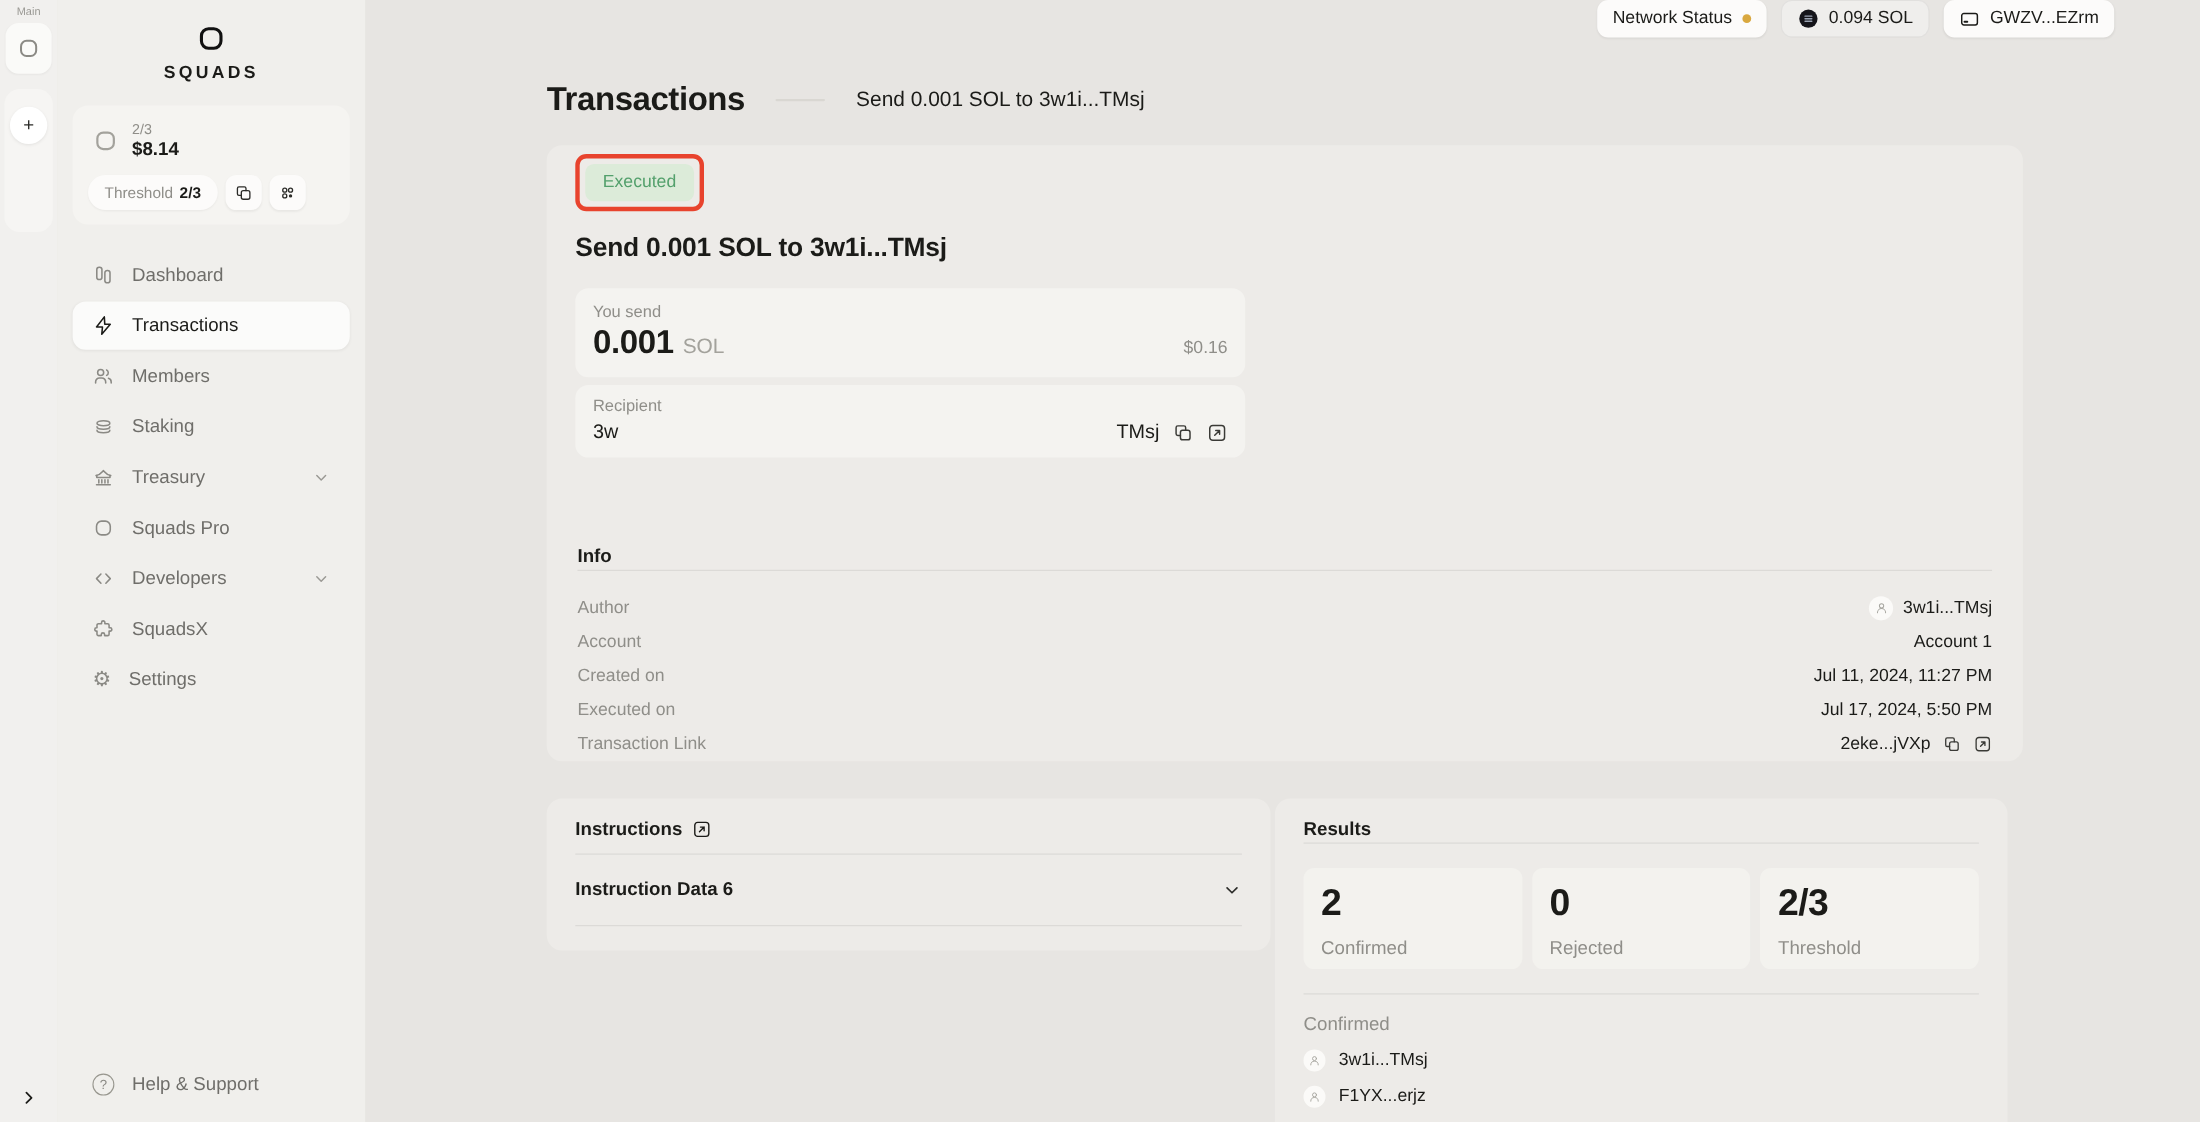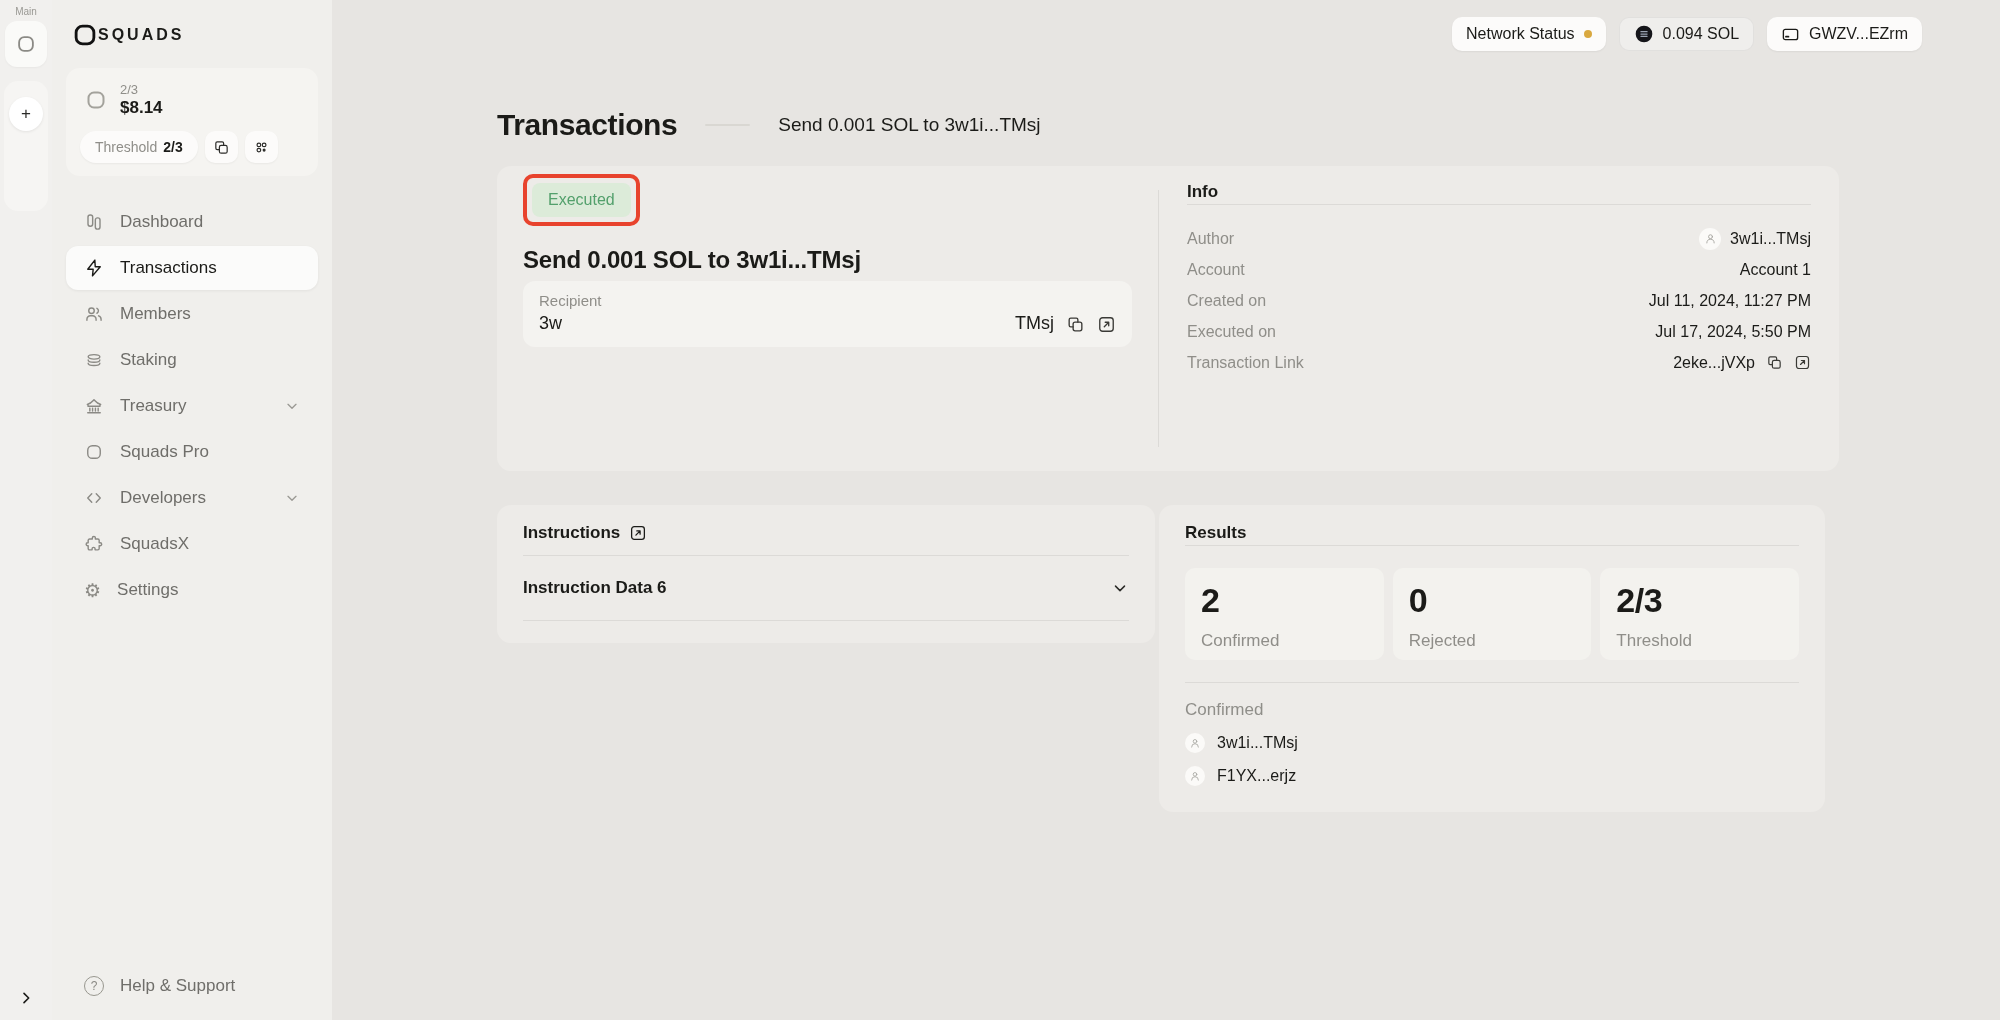--- a/index.html
+++ b/index.html
@@ -20,21 +20,21 @@
   .rail{width:52px;background:var(--rail-bg);display:flex;flex-direction:column;align-items:center;padding:6px 0 14px;flex-shrink:0;}
   .rail-label{font-size:10px;color:#9a9994;margin-bottom:4px;}
   .rail-tile{width:42px;height:46px;background:#fafaf8;border-radius:12px;display:flex;align-items:center;justify-content:center;box-shadow:0 1px 2px rgba(0,0,0,0.04);cursor:pointer;}
   .rail-group{margin-top:14px;width:44px;border-radius:14px;background:#f6f5f3;padding:16px 0 80px;display:flex;justify-content:center;}
   .rail-add{width:34px;height:34px;border-radius:50%;background:#ffffff;border:none;font-size:17px;color:#2a2a27;box-shadow:0 1px 3px rgba(0,0,0,0.08);cursor:pointer;display:flex;align-items:center;justify-content:center;}
   .rail-spacer{flex:1;}
   .rail-collapse{color:#1b1b18;cursor:pointer;}
 
   
   .sidebar{width:280px;background:var(--sidebar-bg);display:flex;flex-direction:column;padding:0 14px;flex-shrink:0;}
-  .brand{display:flex;align-items:center;padding:22px 6px 4px;}
+  .brand{display:flex;align-items:center;gap:10px;padding:22px 6px 4px;flex-direction:column;}
   .brand-word{font-size:16px;font-weight:800;letter-spacing:3px;}
   .vault-card{margin-top:16px;background:#f5f4f1;border-radius:14px;padding:14px 14px 13px;cursor:pointer;}
   .vault-top{display:flex;align-items:center;gap:12px;padding-left:4px;}
   .vault-ratio{font-size:13px;color:var(--text-dim);}
   .vault-balance{font-size:17px;font-weight:700;margin-top:1px;}
   .vault-actions{display:flex;gap:7px;margin-top:13px;}
   .threshold-pill{background:var(--white);border-radius:16px;height:32px;display:flex;align-items:center;gap:6px;padding:0 15px;font-size:14px;color:var(--text-dim);box-shadow:0 1px 2px rgba(0,0,0,0.05);}
   .threshold-pill b{color:var(--text);font-weight:700;}
   .sq-btn{width:33px;height:32px;border-radius:10px;background:var(--white);border:none;display:flex;align-items:center;justify-content:center;color:#2c2c29;box-shadow:0 1px 2px rgba(0,0,0,0.05);cursor:pointer;}
 
@@ -54,21 +54,21 @@
   .pill{height:34px;border-radius:10px;display:flex;align-items:center;gap:9px;padding:0 14px;font-size:16px;font-weight:500;cursor:pointer;border:none;background:var(--white);box-shadow:0 1px 2px rgba(0,0,0,0.06);color:var(--text);}
   .pill.ghost{background:rgba(255,255,255,0.35);box-shadow:none;border:1px solid rgba(0,0,0,0.06);}
   .status-dot{width:8px;height:8px;border-radius:50%;background:var(--amber);}
 
   .content{margin:0 161px 0 165px;}
   .title-row{margin-top:40px;display:flex;align-items:center;}
   .page-title{font-size:30px;font-weight:600;letter-spacing:-0.4px;}
   .bc-divider{width:45px;height:2px;border-radius:2px;background:#d9d7d2;margin:0 28px;}
   .breadcrumb{font-size:19px;}
 
-  .panel{background:var(--panel-bg);border-radius:14px;}
+  .panel{background:var(--panel-bg);border-radius:14px;flex-direction:column;}
   .panel-1{margin-top:24px;display:flex;min-height:305px;}
   .tx-col{width:661px;padding:8px 26px 16px;}
   .v-divider{width:1px;background:var(--divider);margin:24px 0;}
   .annotation-box{display:inline-block;border:4px solid var(--annotation-red);border-radius:10px;padding:5px;}
   .badge-executed{background:var(--green-bg);color:var(--green-text);font-size:16px;border-radius:8px;padding:8px 16px;display:inline-block;}
   .tx-title{font-size:24px;font-weight:600;margin-top:20px;letter-spacing:-0.2px;}
   .amount-card{margin-top:22px;background:var(--card-bg);border-radius:12px;padding:13px 16px 14px;}
   .small-label{font-size:15px;color:var(--text-dim);}
   .amount-row{display:flex;align-items:baseline;margin-top:3px;}
   .amount-val{font-size:30px;font-weight:700;letter-spacing:-0.3px;}
@@ -298,20 +298,28 @@
       <span class="breadcrumb">Send 0.001 SOL to 3w1i...TMsj</span>
     </div>
 
     <div class="panel panel-1">
       <div class="tx-col">
         <span class="annotation-box">
           <span class="badge-executed">Executed</span>
         </span>
         <div class="tx-title">Send 0.001 SOL to 3w1i...TMsj</div>
 
+        <div class="amount-card">
+          <div class="small-label">You send</div>
+          <div class="amount-row">
+            <span class="amount-val">0.001</span>
+            <span class="amount-token">SOL</span>
+            <span class="amount-fiat">$0.16</span>
+          </div>
+        </div>
 
         <div class="recipient-card">
           <div class="small-label">Recipient</div>
           <div class="recipient-row">
             <span>3w</span>
             <span class="recipient-end">TMsj</span>
             <button class="icon-btn">
                 <svg width="19" height="19" viewBox="0 0 24 24" class="stroke-ic">
                   <rect x="9" y="9" width="11" height="11" rx="2.5"></rect>
                   <path d="M15 9V6a2 2 0 0 0-2-2H6a2 2 0 0 0-2 2v7a2 2 0 0 0 2 2h3"></path>

